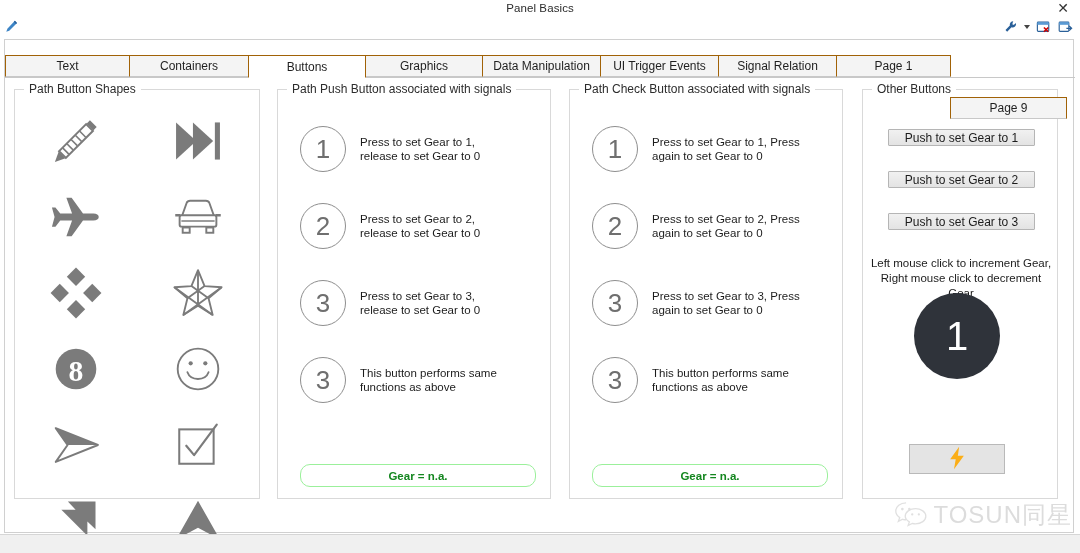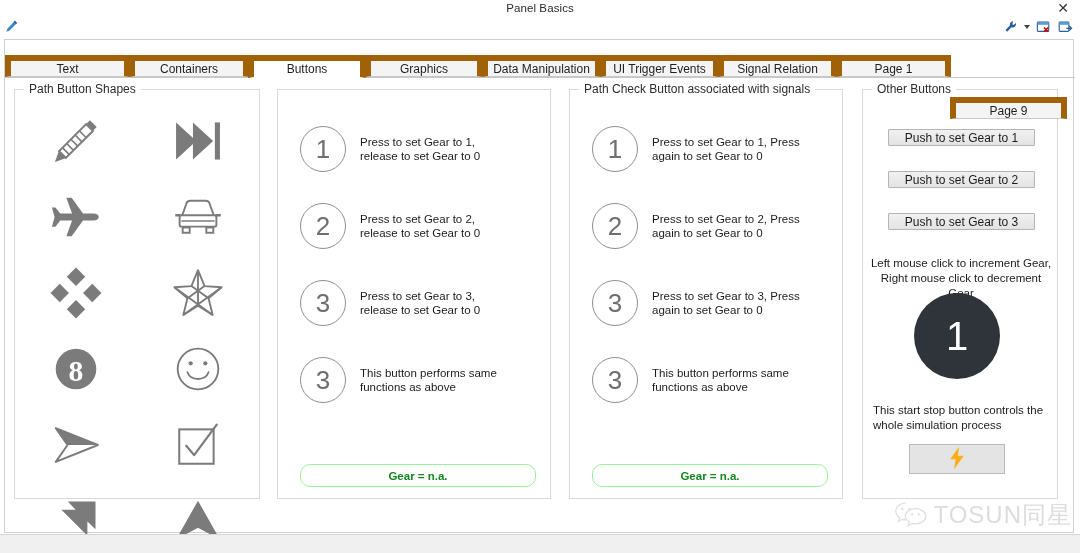--- a/index.html
+++ b/index.html
@@ -106,21 +106,21 @@
     position: absolute;
     left: 5px; top: 18px;
     width: 1070px;
     height: 22px;
     display: flex;
     z-index: 5;
   }
   .tab {
     height: 22px;
     background: #f4f4f4;
-    border: 6px solid #a16207;
+    border: 1px solid #a16207;
     border-bottom: 1px solid #c8c8c8;
     margin-right: -1px;
     display: flex;
     align-items: center;
     justify-content: center;
     font-size: 12px;
     color: #1f1f1f;
     box-sizing: border-box;
     cursor: pointer;
     user-select: none;
@@ -510,20 +510,21 @@
           <svg width="54" height="54" viewBox="0 0 64 64">
             <path d="M32 8 L58 54 L32 40 L6 54 Z" fill="#7b7b7b"></path>
           </svg>
         </span>
       </div>
 
     </div>
   </div>
 
   <div class="groupbox" style="left:277px; top:52px; width:274px; height:410px;">
+    <span class="groupbox-title">Path Push Button associated with signals</span>
     <div id="push-rows">
         <div class="sig-row" style="top: 36px;">
           <div class="circle-btn">1</div>
           <div class="sig-text" style="white-space: pre-line;">Press to set Gear to 1,
 release to set Gear to 0</div>
         </div>
         <div class="sig-row" style="top: 113px;">
           <div class="circle-btn">2</div>
           <div class="sig-text" style="white-space: pre-line;">Press to set Gear to 2,
 release to set Gear to 0</div>
@@ -574,22 +575,20 @@
 
     <div class="push-btn" style="left:25px; top:39px; width:147px;">Push to set Gear to 1</div>
     <div class="push-btn" style="left:25px; top:81px; width:147px;">Push to set Gear to 2</div>
     <div class="push-btn" style="left:25px; top:123px; width:147px;">Push to set Gear to 3</div>
 
     <div class="hint-text" style="left:5px; top:166px; width:186px; white-space:pre-line;">Left mouse click to increment Gear,
 Right mouse click to decrement Gear</div>
 
     <div class="big-circle" style="left:51px; top:203px;">1</div>
 
-    <div class="hint-text" style="left:10px; top:313px; width:182px; text-align:left; white-space:pre-line;">This start stop button controls the
-whole simulation process</div>
 
     <div class="bolt-btn" style="left:46px; top:354px;">
       <span>
         <svg width="22" height="24" viewBox="0 0 24 28">
           <path d="M14.5 1 L4 15.5 L10.5 15.5 L8.5 27 L20 11.5 L13 11.5 Z" fill="#FBAE17"></path>
         </svg>
       </span>
     </div>
   </div>
 

